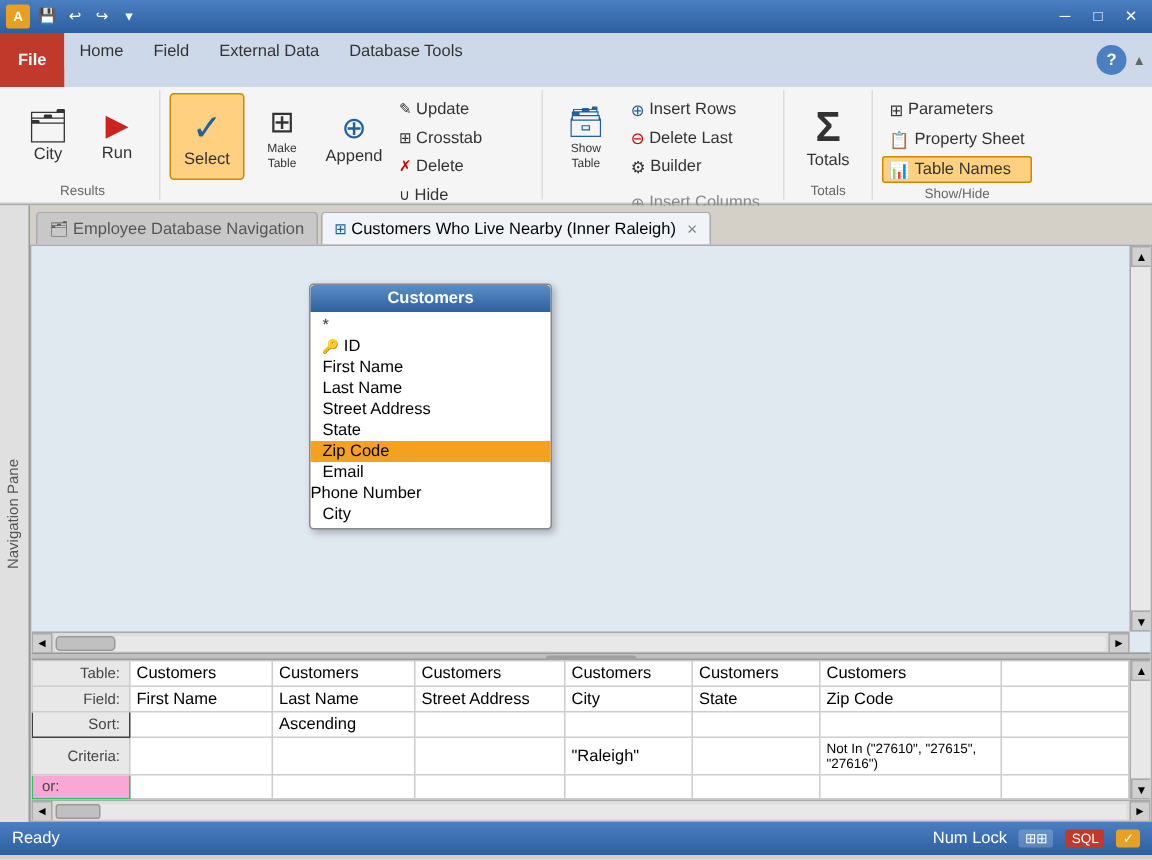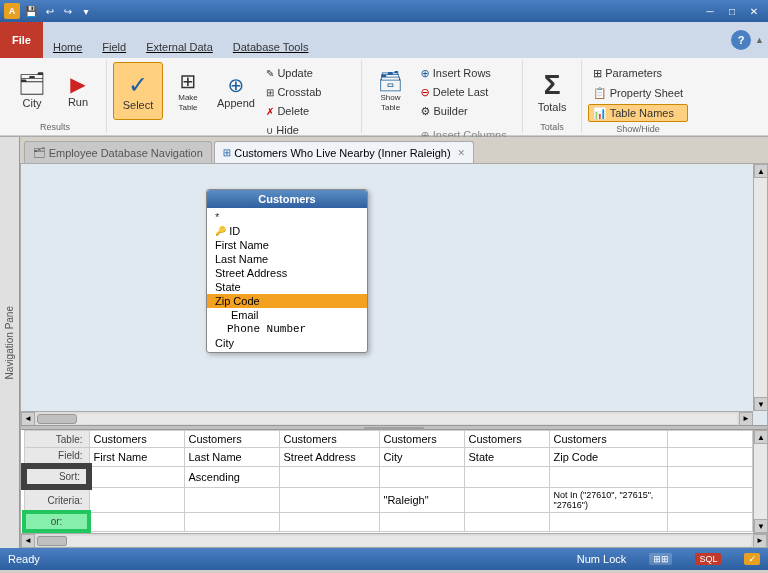--- a/index.html
+++ b/index.html
@@ -46,21 +46,21 @@
     
     .help-btn { width: 20px; height: 20px; background: #4a7fc1; color: white; border-radius: 50%; display: flex; align-items: center; justify-content: center; font-weight: bold; font-size: 11px; cursor: pointer; margin: auto 4px; }
 
     
     .status-bar {
       height: 22px;
       background: linear-gradient(to bottom, #4a7fc1, #2d5fa0);
       display: flex; align-items: center; justify-content: space-between;
       padding: 0 8px; color: white; font-size: 10px;
     }
-    .status-right { display: flex; align-items: center; gap: 23px; }
+    .status-right { display: flex; align-items: center; gap: 8px; }
     .status-icon { font-size: 9px; background: rgba(255,255,255,0.2); padding: 1px 4px; border-radius: 2px; }
     .ribbon-tab-file { background: #c0392b; color: white; font-weight: bold; font-size: 11px; padding: 0 12px; display: flex; align-items: center; cursor: pointer; }
     .ribbon-tab-normal { font-size: 11px; padding: 0 10px; display: flex; align-items: center; cursor: pointer; color: #333; background: #cdd8e8; }
     .ribbon-tab-normal.active { background: #f5f5f5; color: #000; }
 
     
     .full-ribbon { background: #f5f5f5; border-bottom: 1px solid #aaa; }
   </style>
 </head>
 <body>
@@ -79,21 +79,21 @@
   <div class="title-bar-controls">
     <div class="title-ctrl">─</div>
     <div class="title-ctrl">□</div>
     <div class="title-ctrl close">✕</div>
   </div>
 </div>
 
 <div class="full-ribbon">
   <div style="display:flex; align-items:stretch; background:#cdd8e8; height:36px;">
     <div class="ribbon-tab-file">File</div>
-    <div style="display:flex; flex-direction:column; background:#cdd8e8;text-decoration:underline;">
+    <div style="display:flex; flex-direction:row; background:#cdd8e8;">
       <div style="height:13px;"></div>
       <div style="display:flex; height:23px;">
         <div class="ribbon-tab-normal">Home</div>
         <div class="ribbon-tab-normal">Field</div>
         <div class="ribbon-tab-normal">External Data</div>
         <div class="ribbon-tab-normal">Database Tools</div>
       </div>
     </div>
     <div style="margin-left:auto; display:flex; align-items:center; padding-right:4px;">
       <div class="help-btn">?</div>
@@ -279,22 +279,22 @@
             <div style="padding:1px 8px; color:#333;">*</div>
             <div style="padding:1px 8px; display:flex; align-items:center; gap:3px;">
               <span style="color:#c8a020; font-size:9px;">🔑</span>
               <span>ID</span>
             </div>
             <div style="padding:1px 8px;">First Name</div>
             <div style="padding:1px 8px;">Last Name</div>
             <div style="padding:1px 8px;">Street Address</div>
             <div style="padding:1px 8px;">State</div>
             <div style="padding:1px 8px; background:#f4a020; color:#000;">Zip Code</div>
-            <div style="padding:1px 24px;">Email</div>
-            <div style="padding:1px 20px;font-family:Liberation Mono, monospace;">Phone Number</div>
+            <div style="padding:1px 8px;">Email</div>
+            <div style="padding:1px 0;">Phone Number</div>
             <div style="padding:1px 8px;">City</div>
           </div>
         </div>
       </div>
 
       <div style="height:5px; background:#c0c0c0; cursor:ns-resize; border-top:1px solid #999; border-bottom:1px solid #999; position:relative;">
         <div style="position:absolute; left:50%; top:1px; transform:translateX(-50%); width:60px; height:3px; background:#a0a0a0; border-radius:2px;"></div>
       </div>
 
       <div style="background:white; overflow:hidden; display:flex;">
@@ -318,21 +318,21 @@
                 <td style="border:1px solid #ccc; padding:2px 4px; min-width:95px;">First Name</td>
                 <td style="border:1px solid #ccc; padding:2px 4px; min-width:95px;">Last Name</td>
                 <td style="border:1px solid #ccc; padding:2px 4px; min-width:100px;">Street Address</td>
                 <td style="border:1px solid #ccc; padding:2px 4px; min-width:85px;">City</td>
                 <td style="border:1px solid #ccc; padding:2px 4px; min-width:85px;">State</td>
                 <td style="border:1px solid #ccc; padding:2px 4px; min-width:100px;">Zip Code</td>
                 <td style="border:1px solid #ccc; padding:2px 4px; min-width:85px;"></td>
               </tr>
 
               <tr>
-                <td style="background:#e8e8e8; border:6px solid #404040; padding:2px 6px; text-align:right; white-space:nowrap; font-size:10px; color:#444;">Sort:</td>
+                <td style="background:#e8e8e8; border:1px solid #404040; padding:2px 6px; text-align:right; white-space:nowrap; font-size:10px; color:#444;">Sort:</td>
                 <td style="border:1px solid #ccc; padding:2px 4px;"></td>
                 <td style="border:1px solid #ccc; padding:2px 4px;">Ascending</td>
                 <td style="border:1px solid #ccc; padding:2px 4px;"></td>
                 <td style="border:1px solid #ccc; padding:2px 4px;"></td>
                 <td style="border:1px solid #ccc; padding:2px 4px;"></td>
                 <td style="border:1px solid #ccc; padding:2px 4px;"></td>
                 <td style="border:1px solid #ccc; padding:2px 4px;"></td>
               </tr>
 
 
@@ -341,21 +341,21 @@
                 <td style="border:1px solid #ccc; padding:2px 4px;"></td>
                 <td style="border:1px solid #ccc; padding:2px 4px;"></td>
                 <td style="border:1px solid #ccc; padding:2px 4px;"></td>
                 <td style="border:1px solid #ccc; padding:2px 4px;">"Raleigh"</td>
                 <td style="border:1px solid #ccc; padding:2px 4px;"></td>
                 <td style="border:1px solid #ccc; padding:2px 4px; font-size:9px;">Not In ("27610", "27615", "27616")</td>
                 <td style="border:1px solid #ccc; padding:2px 4px;"></td>
               </tr>
 
               <tr>
-                <td style="background:#86efac; border:4px solid #22c55e; padding:2px 6px; text-align:center; white-space:nowrap; font-size:10px; color:#444;">or:</td>
+                <td style="background:#f9a8d4; border:1px solid #22c55e; padding:2px 6px; text-align:left; white-space:nowrap; font-size:10px; color:#444;">or:</td>
                 <td style="border:1px solid #ccc; padding:2px 4px; height:16px;"></td>
                 <td style="border:1px solid #ccc; padding:2px 4px;"></td>
                 <td style="border:1px solid #ccc; padding:2px 4px;"></td>
                 <td style="border:1px solid #ccc; padding:2px 4px;"></td>
                 <td style="border:1px solid #ccc; padding:2px 4px;"></td>
                 <td style="border:1px solid #ccc; padding:2px 4px;"></td>
                 <td style="border:1px solid #ccc; padding:2px 4px;"></td>
               </tr>
             </tbody>
           </table>

